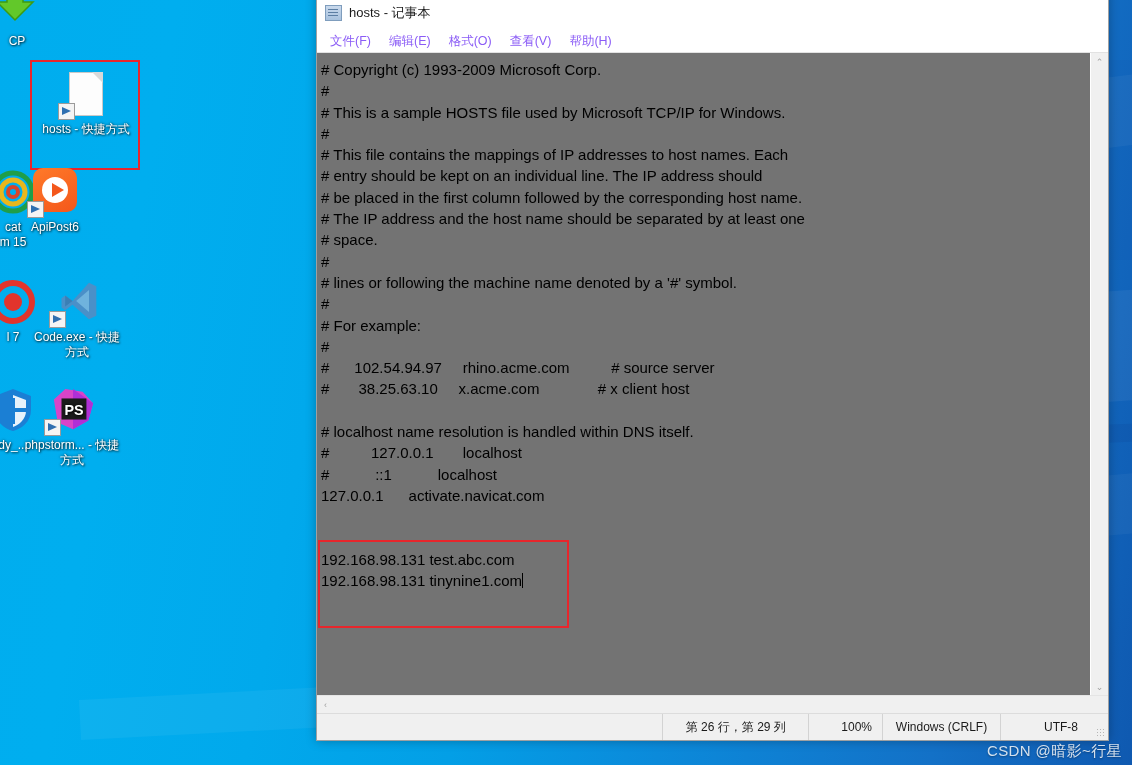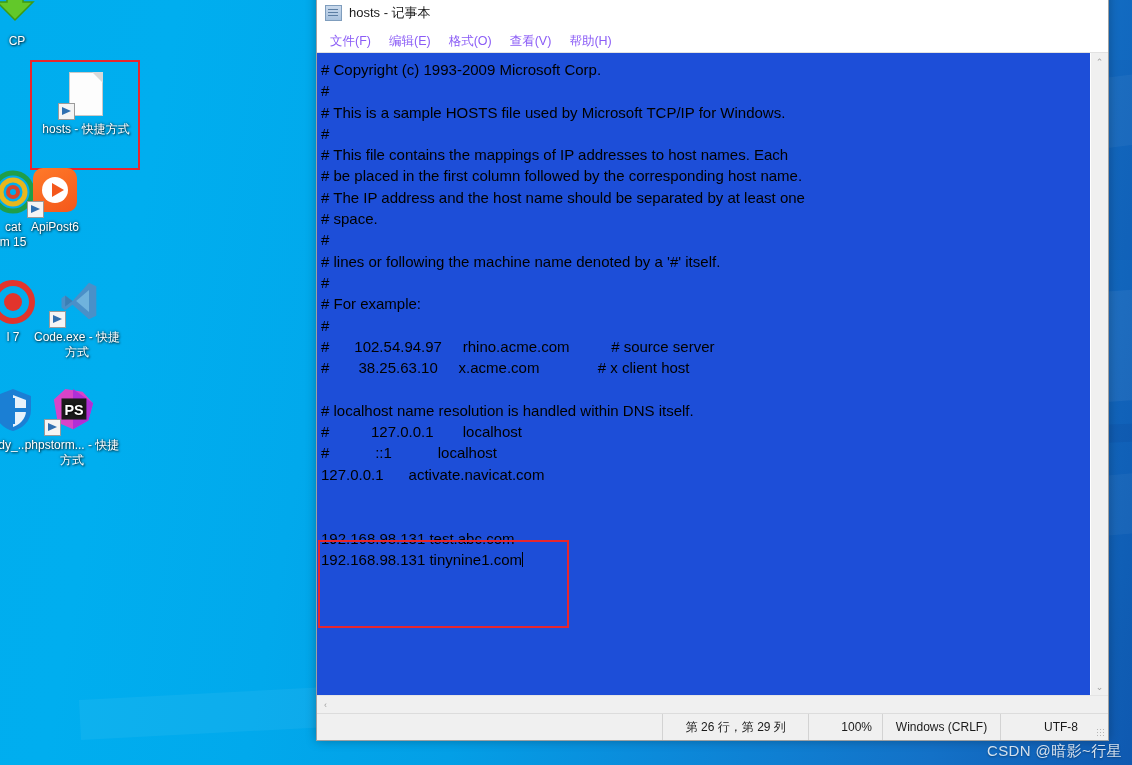--- a/index.html
+++ b/index.html
@@ -232,21 +232,21 @@
   .editor-area {
     position: relative;
     flex: 1 1 auto;
     display: flex;
     min-height: 0;
     border-top: 1px solid #e2e2e2;
   }
   .text-pane {
     position: relative;
     flex: 1 1 auto;
-    background: #1d4ed8;
+    background: #737373;
     overflow: hidden;
     padding: 6px 0 0 4px;
   }
   .textline {
     font-family: "Liberation Sans", sans-serif;
     font-size: 15px;
     line-height: 21.3px;
     color: #000000;
     white-space: pre;
     height: 21.3px;
@@ -489,25 +489,26 @@
     </div>
 
     <div class="editor-area">
       <div class="text-pane">
         <div id="lines">
             <div class="textline"># Copyright (c) 1993-2009 Microsoft Corp.</div>
             <div class="textline">#</div>
             <div class="textline"># This is a sample HOSTS file used by Microsoft TCP/IP for Windows.</div>
             <div class="textline">#</div>
             <div class="textline"># This file contains the mappings of IP addresses to host names. Each</div>
+            <div class="textline"># entry should be kept on an individual line. The IP address should</div>
             <div class="textline"># be placed in the first column followed by the corresponding host name.</div>
             <div class="textline"># The IP address and the host name should be separated by at least one</div>
             <div class="textline"># space.</div>
             <div class="textline">#</div>
-            <div class="textline"># lines or following the machine name denoted by a '#' itself.</div>
+            <div class="textline"># lines or following the machine name denoted by a '#' symbol.</div>
             <div class="textline">#</div>
             <div class="textline"># For example:</div>
             <div class="textline">#</div>
             <div class="textline">#      102.54.94.97     rhino.acme.com          # source server</div>
             <div class="textline">#       38.25.63.10     x.acme.com              # x client host</div>
             <div class="textline"></div>
             <div class="textline"># localhost name resolution is handled within DNS itself.</div>
             <div class="textline">#          127.0.0.1       localhost</div>
             <div class="textline">#           ::1           localhost</div>
             <div class="textline">127.0.0.1      activate.navicat.com</div>

